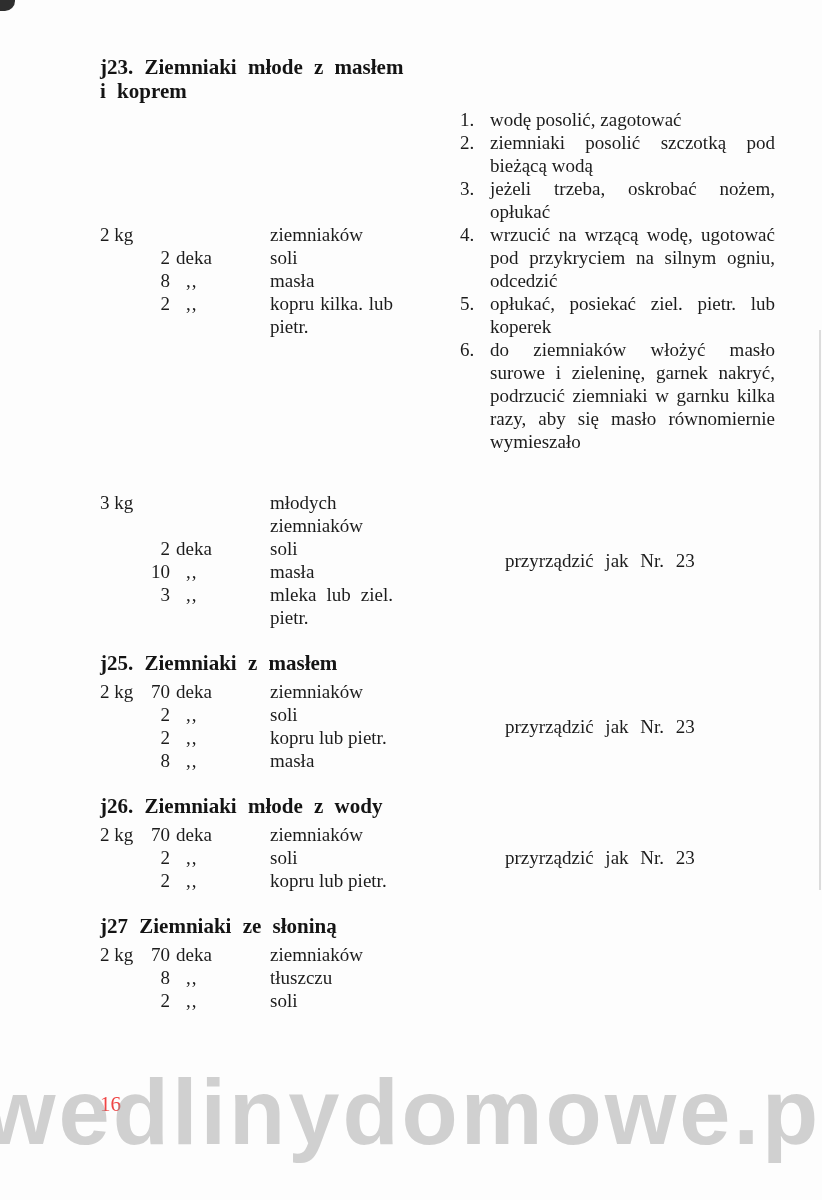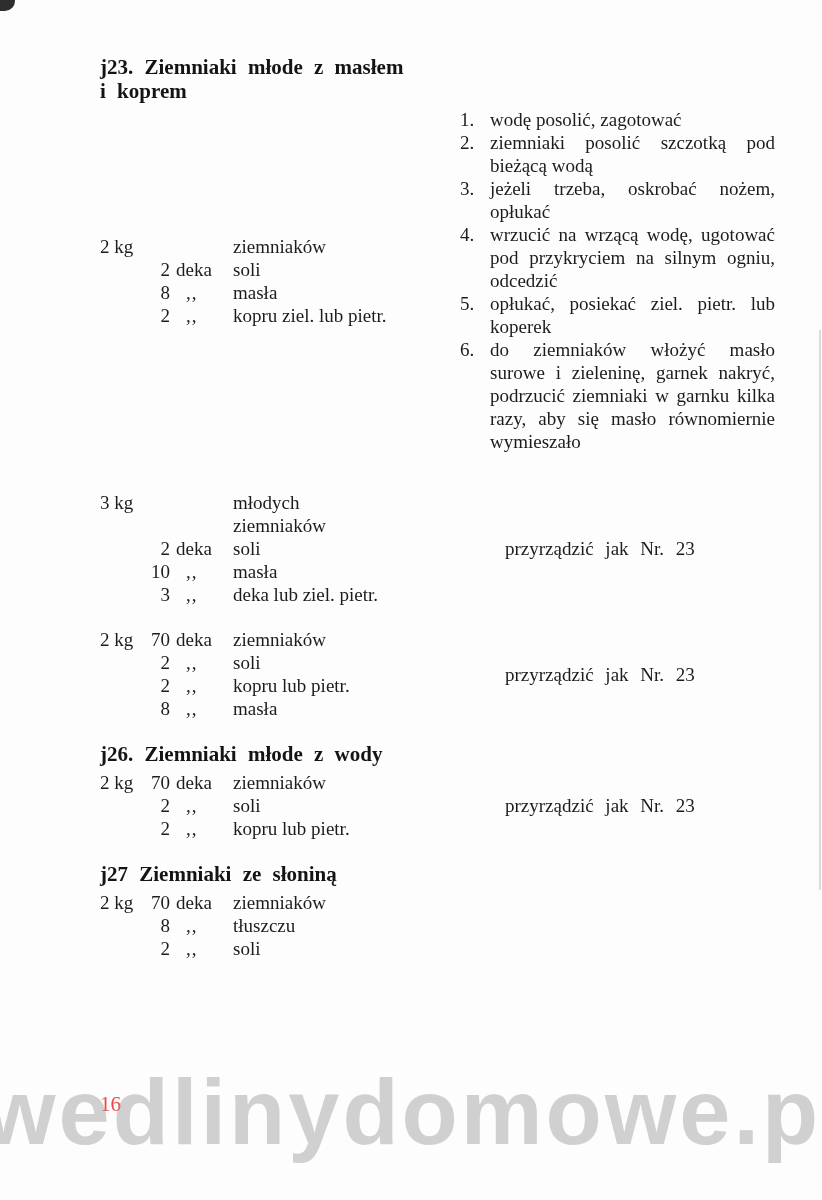--- a/index.html
+++ b/index.html
@@ -45,21 +45,21 @@
     width: 360px;
     flex-shrink: 0;
     font-size: 19px;
     line-height: 23px;
   }
   .ing-row { display: grid; grid-template-columns: 48px 22px 63px 160px; }
   .ing-prefix { white-space: nowrap; }
   .ing-qty { text-align: right; }
   .ing-unit { padding-left: 6px; }
   .ing-unit.ditto { padding-left: 16px; letter-spacing: 1px; }
-  .ing-name { text-align: justify; }
+  .ing-name { text-align: justify; margin-left: 37px; }
   .instructions {
     flex: 1;
     font-size: 19px;
     line-height: 23px;
   }
   .step { display: flex; }
   .step-num { width: 30px; flex-shrink: 0; }
   .step-text { flex: 1; text-align: justify; }
   .note { word-spacing: 7px; margin-left: 45px; }
   .page-number {
@@ -113,21 +113,21 @@
             <div class="ing-row">
               <span class="ing-prefix"></span>
               <span class="ing-qty">8</span>
               <span class="ing-unit ditto">,,</span>
               <span class="ing-name">masła</span>
             </div>
             <div class="ing-row">
               <span class="ing-prefix"></span>
               <span class="ing-qty">2</span>
               <span class="ing-unit ditto">,,</span>
-              <span class="ing-name">kopru ziel. lub pietr.</span>
+              <span class="ing-name">kopru kilka. lub pietr.</span>
             </div>
           </div>
           <div class="instructions">
             <div class="step">
               <span class="step-num">1.</span>
               <span class="step-text">wodę posolić, zagotować</span>
             </div>
             <div class="step">
               <span class="step-num">2.</span>
               <span class="step-text">ziemniaki posolić szczotką pod bieżącą wodą</span>
@@ -169,29 +169,32 @@
             <div class="ing-row">
               <span class="ing-prefix"></span>
               <span class="ing-qty">10</span>
               <span class="ing-unit ditto">,,</span>
               <span class="ing-name">masła</span>
             </div>
             <div class="ing-row">
               <span class="ing-prefix"></span>
               <span class="ing-qty">3</span>
               <span class="ing-unit ditto">,,</span>
-              <span class="ing-name">deka lub ziel. pietr.</span>
+              <span class="ing-name">mleka lub ziel. pietr.</span>
             </div>
           </div>
           <div class="instructions">
             <div class="note">przyrządzić jak Nr. 23</div>
           </div>
         </div>
       </section>
       <section class="recipe">
+        <h2 class="recipe-title">
+          <span class="title-line">j25. Ziemniaki z masłem</span>
+        </h2>
         <div class="recipe-body">
           <div class="ingredients">
             <div class="ing-row">
               <span class="ing-prefix">2 kg</span>
               <span class="ing-qty">70</span>
               <span class="ing-unit">deka</span>
               <span class="ing-name">ziemniaków</span>
             </div>
             <div class="ing-row">
               <span class="ing-prefix"></span>

